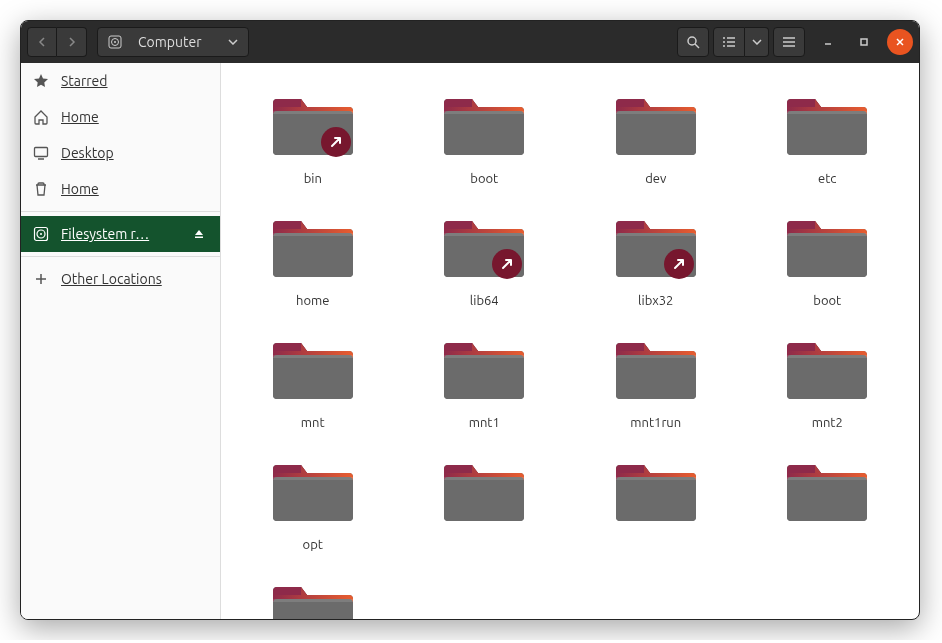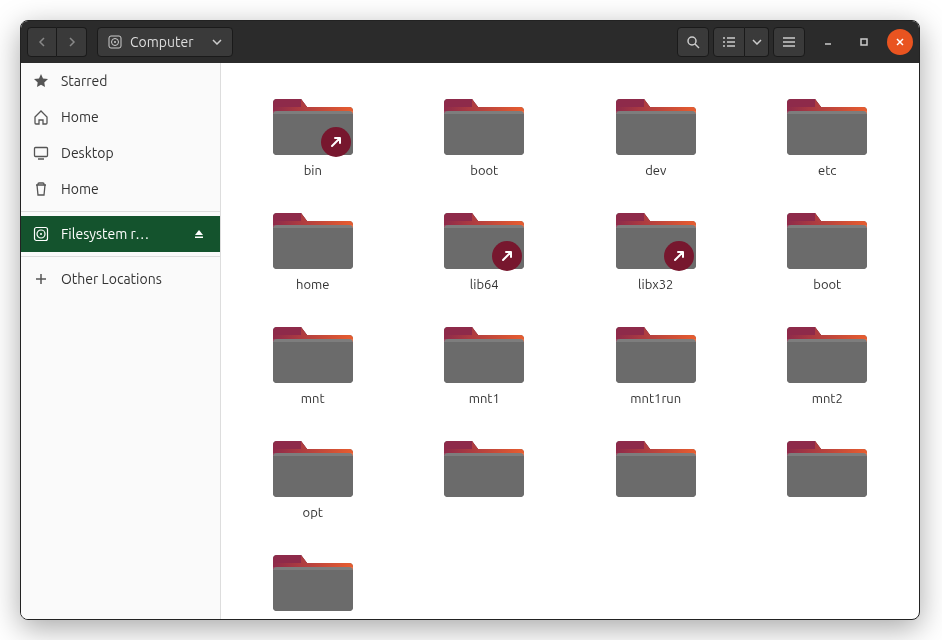--- a/index.html
+++ b/index.html
@@ -41,21 +41,21 @@
     .path-bar {
       height: 30px;
       background: #3a3a3a;
       border: 1px solid #1a1a1a;
       border-radius: 4px;
       display: flex;
       align-items: center;
       padding: 0 10px;
       color: #ddd;
       font-size: 14px;
-      gap: 8px;
+      gap: 16px;
       cursor: pointer;
     }
     .path-bar .disk-icon { width: 14px; height: 14px; }
     .spacer { flex: 1; }
     .toolbar-btn {
       width: 32px; height: 30px;
       background: #3a3a3a;
       border: 1px solid #1a1a1a;
       border-radius: 4px;
       display: flex; align-items: center; justify-content: center;
@@ -87,21 +87,21 @@
     .sidebar-item {
       height: 36px;
       display: flex;
       align-items: center;
       padding: 0 12px;
       gap: 12px;
       cursor: pointer;
     }
     .sidebar-item.active { background: #14532d; color: #fff; }
     .sidebar-item .icon { width: 16px; height: 16px; flex-shrink:0; display:flex; align-items:center; justify-content:center;}
-    .sidebar-item .label { flex: 1; white-space: nowrap; overflow: hidden; text-overflow: ellipsis; }
+    .sidebar-item .label { flex: 1; white-space: nowrap; overflow: hidden; text-overflow: ellipsis; text-decoration: underline; }
     .sidebar-sep { height: 1px; background: #ddd; margin: 4px 0; }
     .eject { width: 18px; height:18px; display:flex;align-items:center;justify-content:center; color:#666; border-radius:3px; }
     .sidebar-item.active .eject { color: #fff; }
     .content {
       flex: 1;
       overflow-y: auto;
       padding: 16px 8px;
     }
     .grid {
       display: grid;
@@ -110,21 +110,21 @@
     }
     .item {
       display: flex;
       flex-direction: column;
       align-items: center;
       padding: 6px;
       cursor: pointer;
       border-radius: 4px;
     }
     .folder-icon { width: 84px; height: 74px; position: relative; }
-    .item-label { font-size: 13px; color: #333; margin-top: 4px; text-align:center; }
+    .item-label { font-size: 13px; color: #333; margin-top: 12px; text-align:center; }
     .link-badge {
       position: absolute;
       bottom: 2px; right: 4px;
       width: 30px; height: 30px;
       background: #77172e;
       border-radius: 50%;
       display: flex; align-items: center; justify-content: center;
     }
     svg { display: block; }
   </style>

